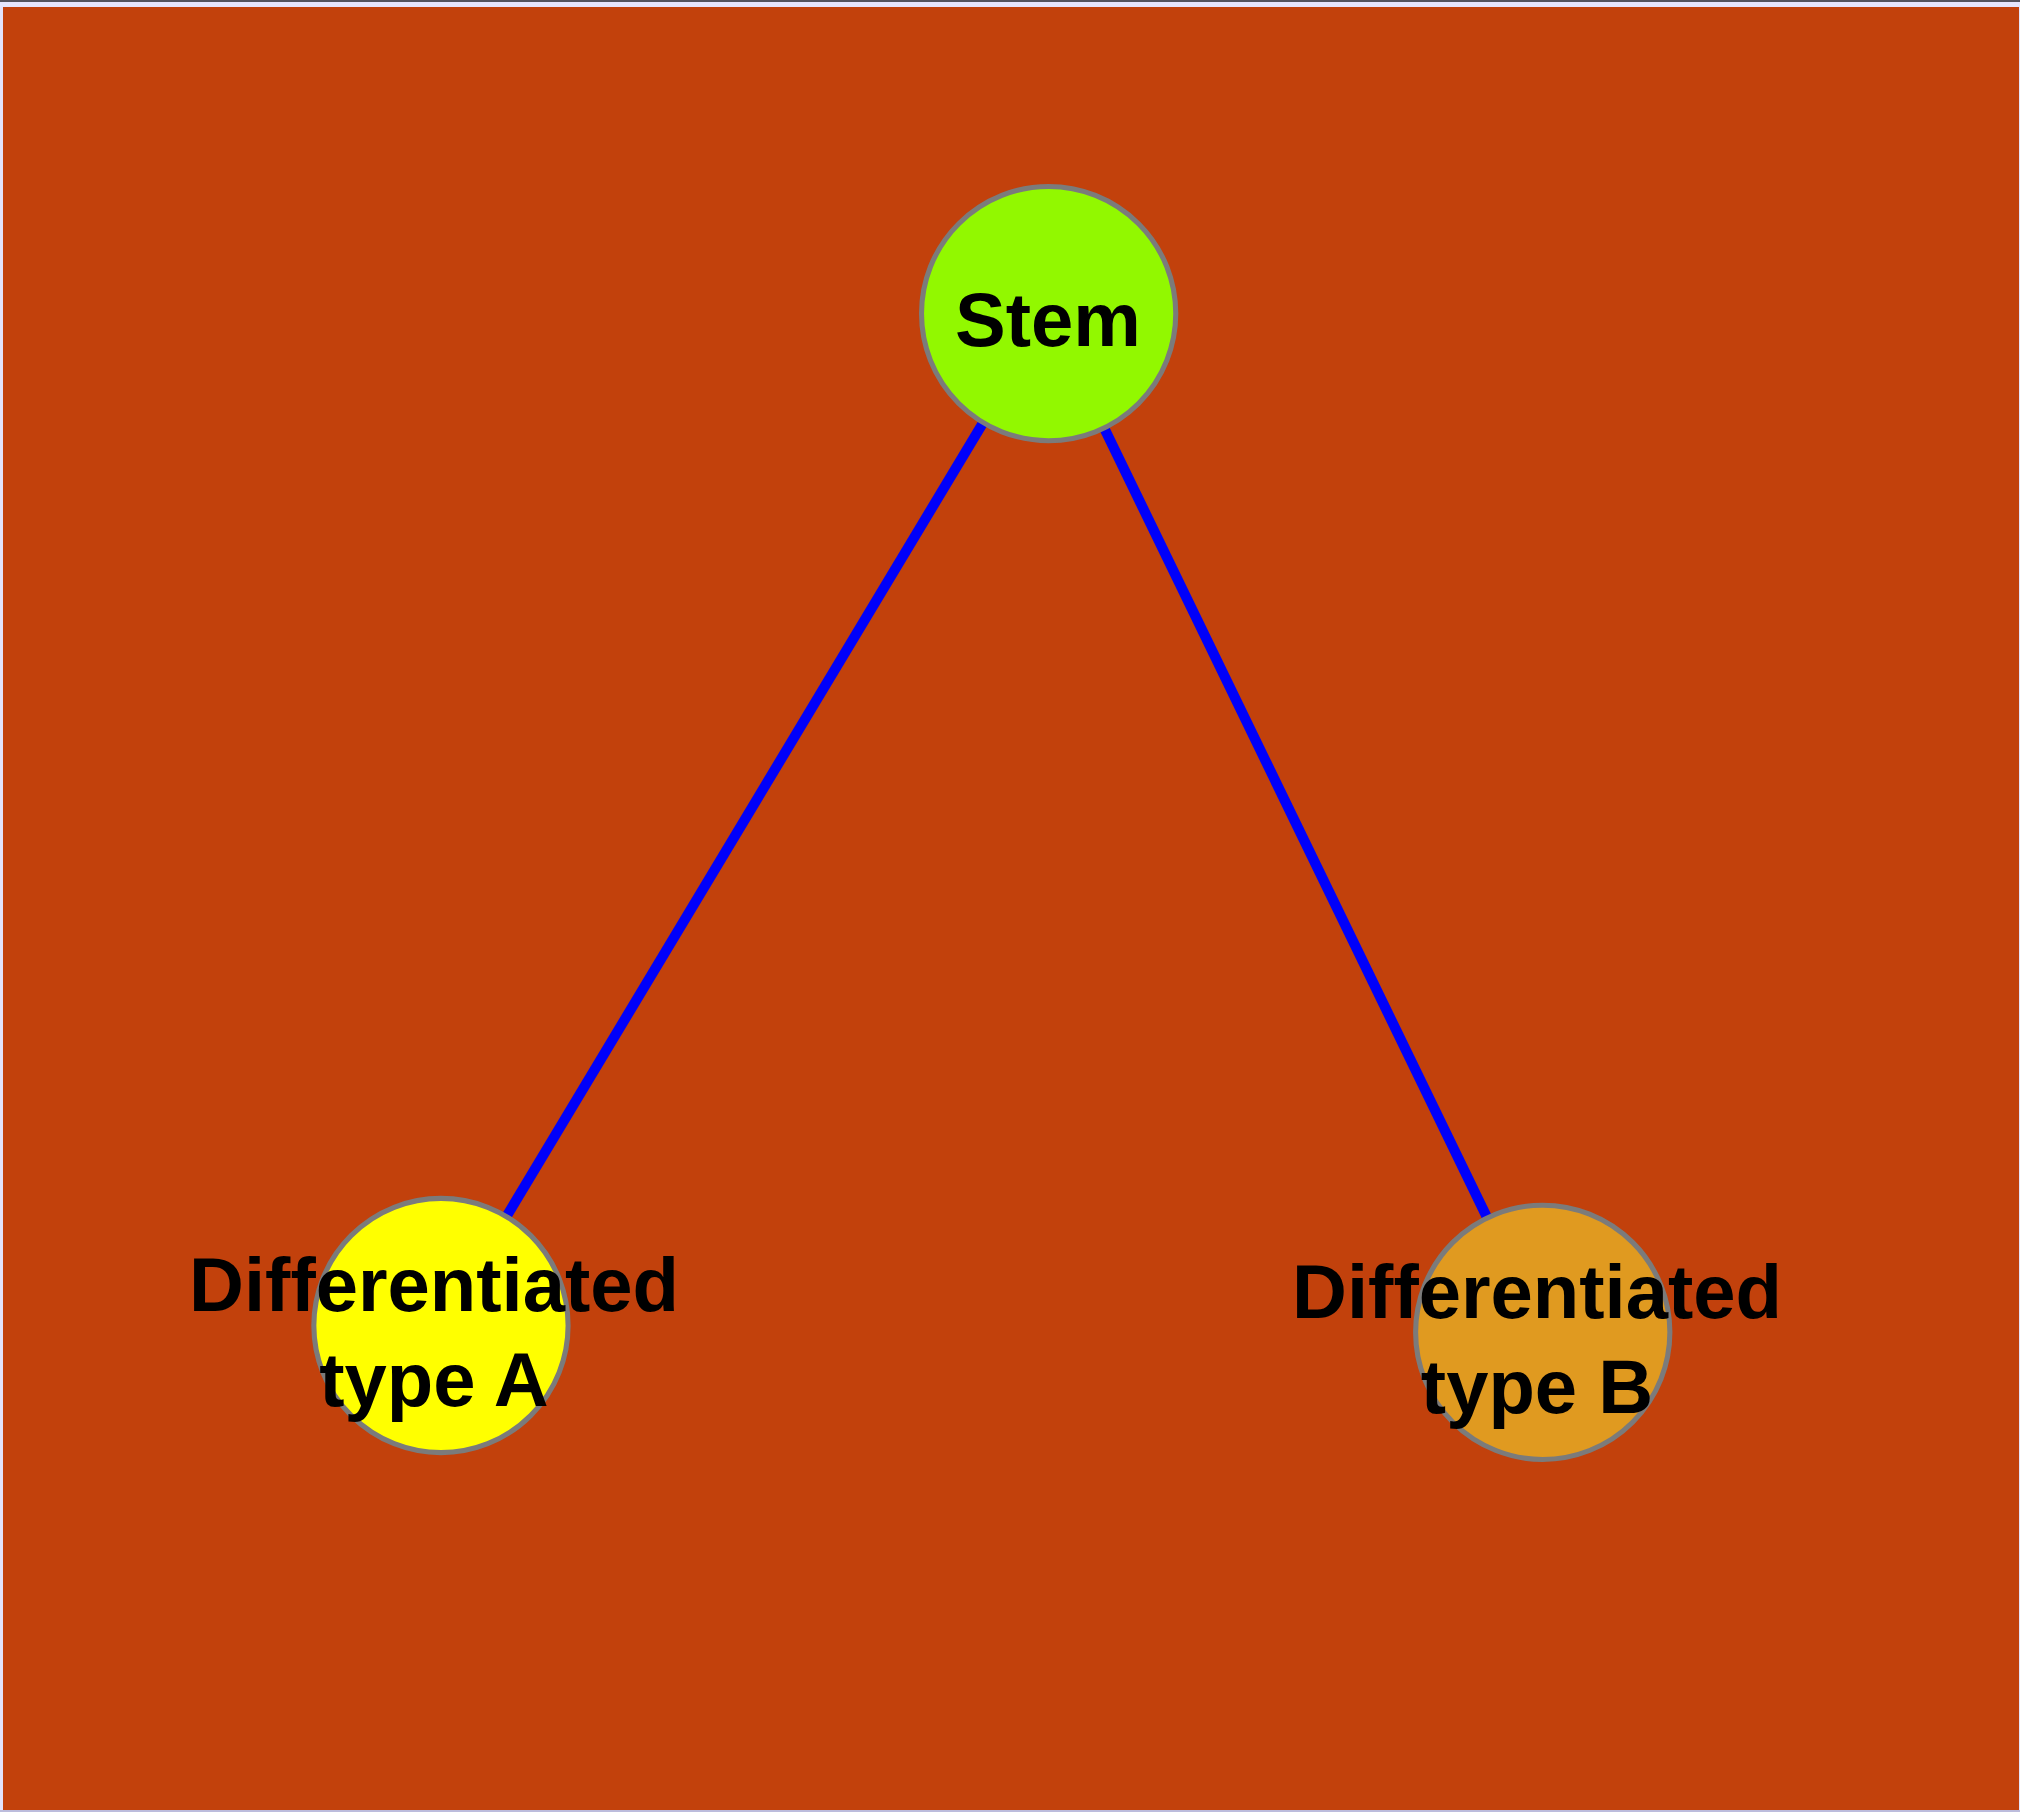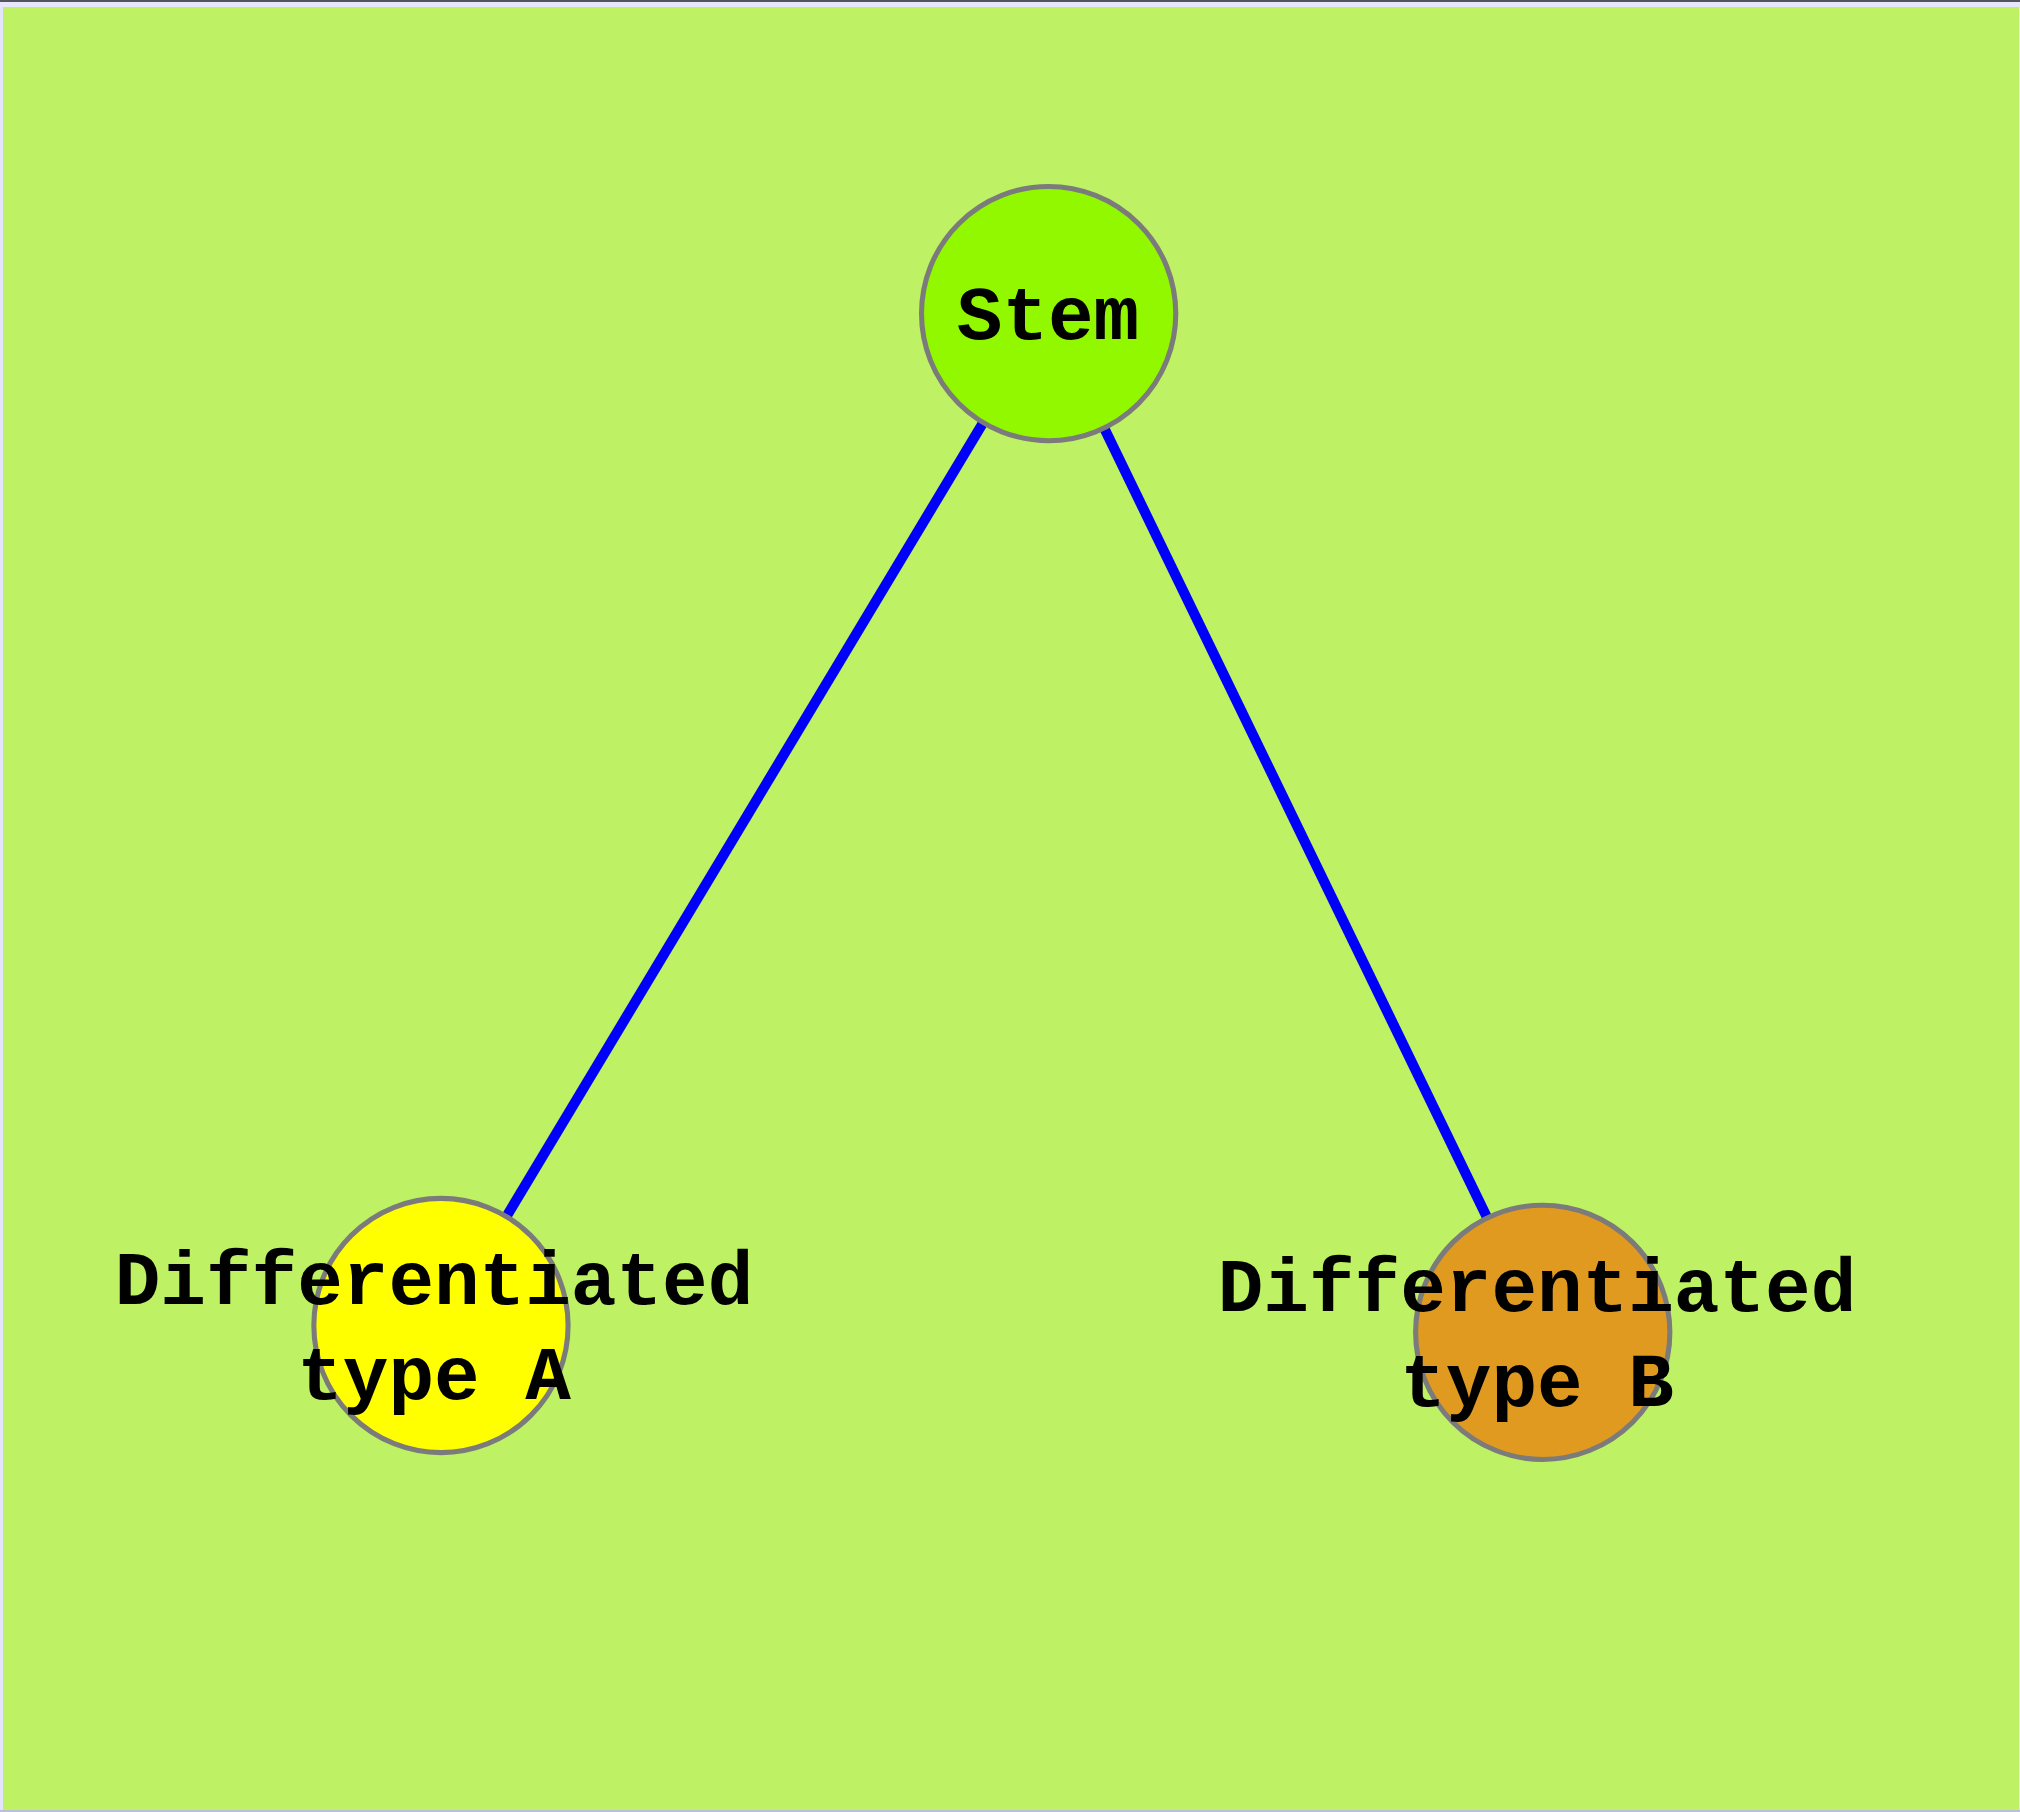--- a/index.html
+++ b/index.html
@@ -49,21 +49,21 @@
     white-space: pre-line;
     pointer-events: none;
   }
   .label-stem   { left: 1048px; top: 319px; }
   .label-type-a { left: 434px;  top: 1332px; }
   .label-type-b { left: 1537px; top: 1339px; }
 </style>
 </head>
 <body>
 
-<div class="canvas" style="background: #bef264; font-family: Liberation Mono, monospace;">
+<div class="canvas" style="background: #c2410c;">
 
   <svg class="graph" viewBox="0 0 2384 2138">
     <line class="edge" x1="1237" y1="370" x2="520" y2="1564" stroke="#0000fa"></line>
     <line class="edge" x1="1237" y1="370" x2="1820" y2="1572" stroke="#0000fa"></line>
 
     <circle class="node" cx="1237" cy="370" r="150" fill="#92f800" stroke="#7b7b7b"></circle>
     <circle class="node" cx="520" cy="1564" r="150" fill="#ffff00" stroke="#7b7b7b"></circle>
     <circle class="node" cx="1820" cy="1572" r="150" fill="#e09a20" stroke="#7b7b7b"></circle>
   </svg>
 

